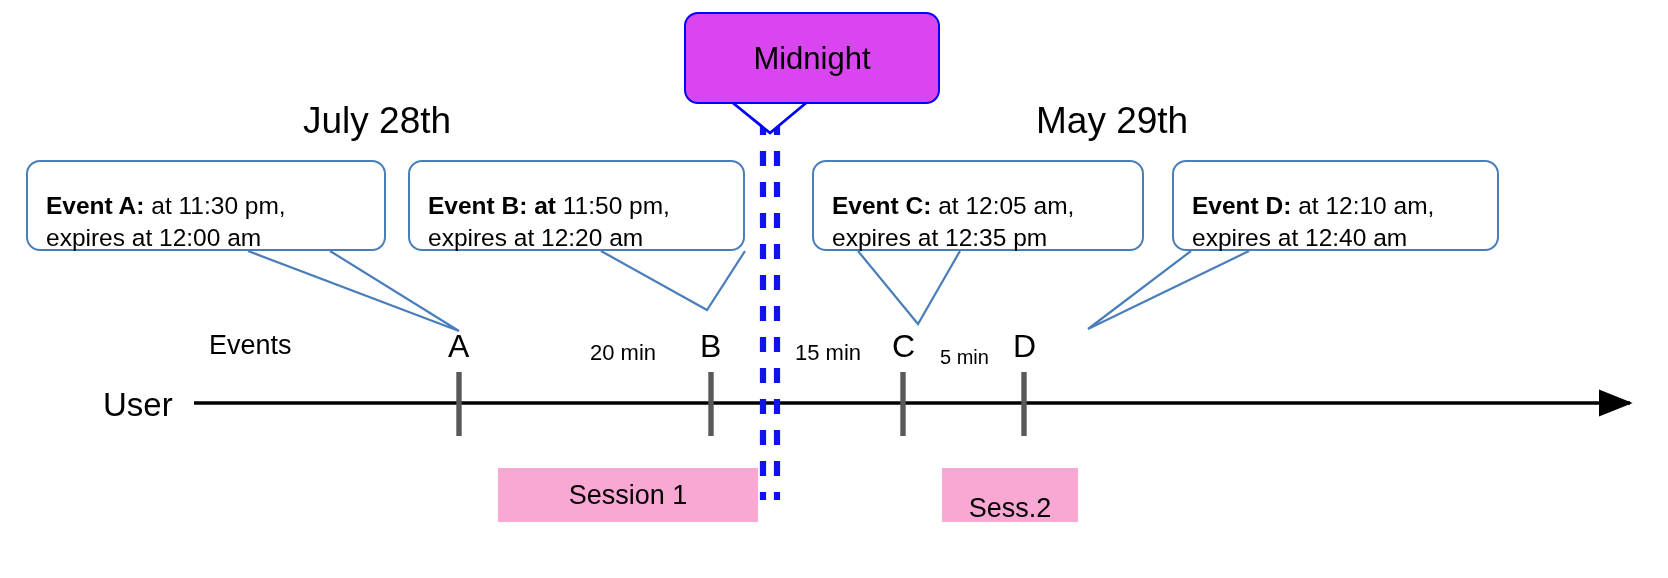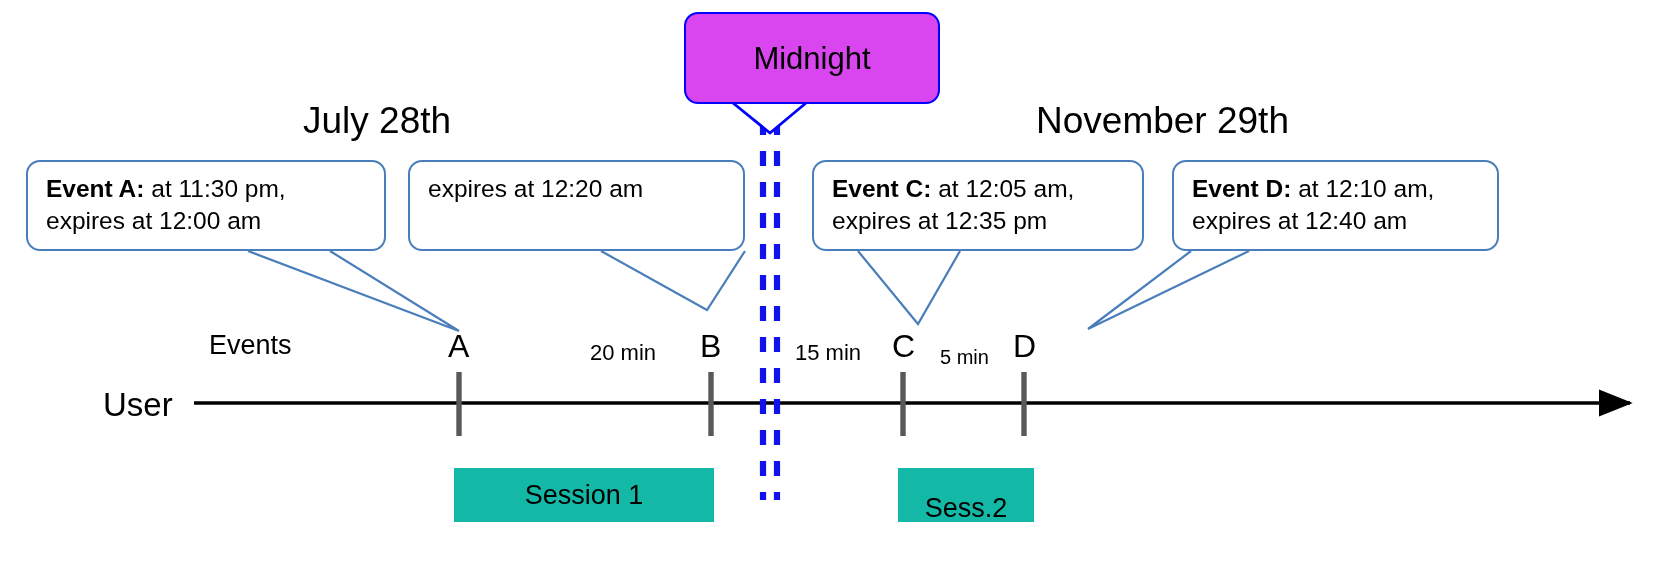--- a/index.html
+++ b/index.html
@@ -36,21 +36,21 @@
   
   .callout{
     position:absolute;
     box-sizing:border-box;
     border:2.2px solid #4a7ebb;
     border-radius:14px;
     background:#ffffff;
     font-size:24.5px;
     line-height:1.32;
     color:#000;
-    padding:11px 14px 10px 18px;
+    padding:28px 14px 10px 18px;
     z-index:3;
   }
   .callout b{font-weight:bold;}
 
   
   .midnight-bubble{
     position:absolute;
     box-sizing:border-box;
     border:2.6px solid #0000ff;
     border-radius:14px;
@@ -91,28 +91,29 @@
     font-size:22px;
     line-height:1;
     color:#000;
     white-space:nowrap;
   }
   .gap-label.small{font-size:20px;}
 
   
   .session-box{
     position:absolute;
-    background:#14b8a6;
+    background:#f9a8d4;
     display:flex;
     align-items:center;
     justify-content:center;
     font-size:27px;
     line-height:1;
     color:#000;
     z-index:2;
+    margin-left:44px;
   }
 </style>
 </head>
 <body>
 
 <div id="stage">
 
   <svg id="svg-layer" viewBox="0 0 1668 578" width="1668" height="578" xmlns="http://www.w3.org/2000/svg">
     <defs>
       <marker id="arrowhead" markerWidth="10" markerHeight="8" refX="9.2" refY="4" orient="auto" markerUnits="strokeWidth">
@@ -135,34 +136,37 @@
     <path d="M248,251 L459,331 L330,251" fill="#ffffff" stroke="#4a7ebb" stroke-width="2.2" stroke-linejoin="miter"></path>
 
     <path d="M601,251 L707,310 L745,251" fill="#ffffff" stroke="#4a7ebb" stroke-width="2.2" stroke-linejoin="miter"></path>
 
     <path d="M858,251 L918,324 L960,251" fill="#ffffff" stroke="#4a7ebb" stroke-width="2.2" stroke-linejoin="miter"></path>
 
     <path d="M1249,251 L1088,329 L1191,251" fill="#ffffff" stroke="#4a7ebb" stroke-width="2.2" stroke-linejoin="miter"></path>
   </svg>
 
   <div class="day-label abs" style="left:303px; top:102px;">July 28th</div>
-  <div class="day-label abs" style="left:1036px; top:102px;">November 29th</div>
+  <div class="day-label abs" style="left:1036px; top:102px;">May 29th</div>
 
   <div class="midnight-bubble" style="left:684px; top:12px; width:256px; height:92px;">
     <span>Midnight</span>
   </div>
 
   <div class="callout" style="left:26px; top:160px; width:360px; height:91px;">
     <div>
       <b>Event A:</b><span> at 11:30 pm,</span>
     </div>
     <div>expires at 12:00 am</div>
   </div>
 
   <div class="callout" style="left:408px; top:160px; width:337px; height:91px;">
+    <div>
+      <b>Event B: at</b><span> 11:50 pm,</span>
+    </div>
     <div>expires at 12:20 am</div>
   </div>
 
   <div class="callout" style="left:812px; top:160px; width:332px; height:91px;">
     <div>
       <b>Event C:</b><span> at 12:05 am,</span>
     </div>
     <div>expires at 12:35 pm</div>
   </div>
 

